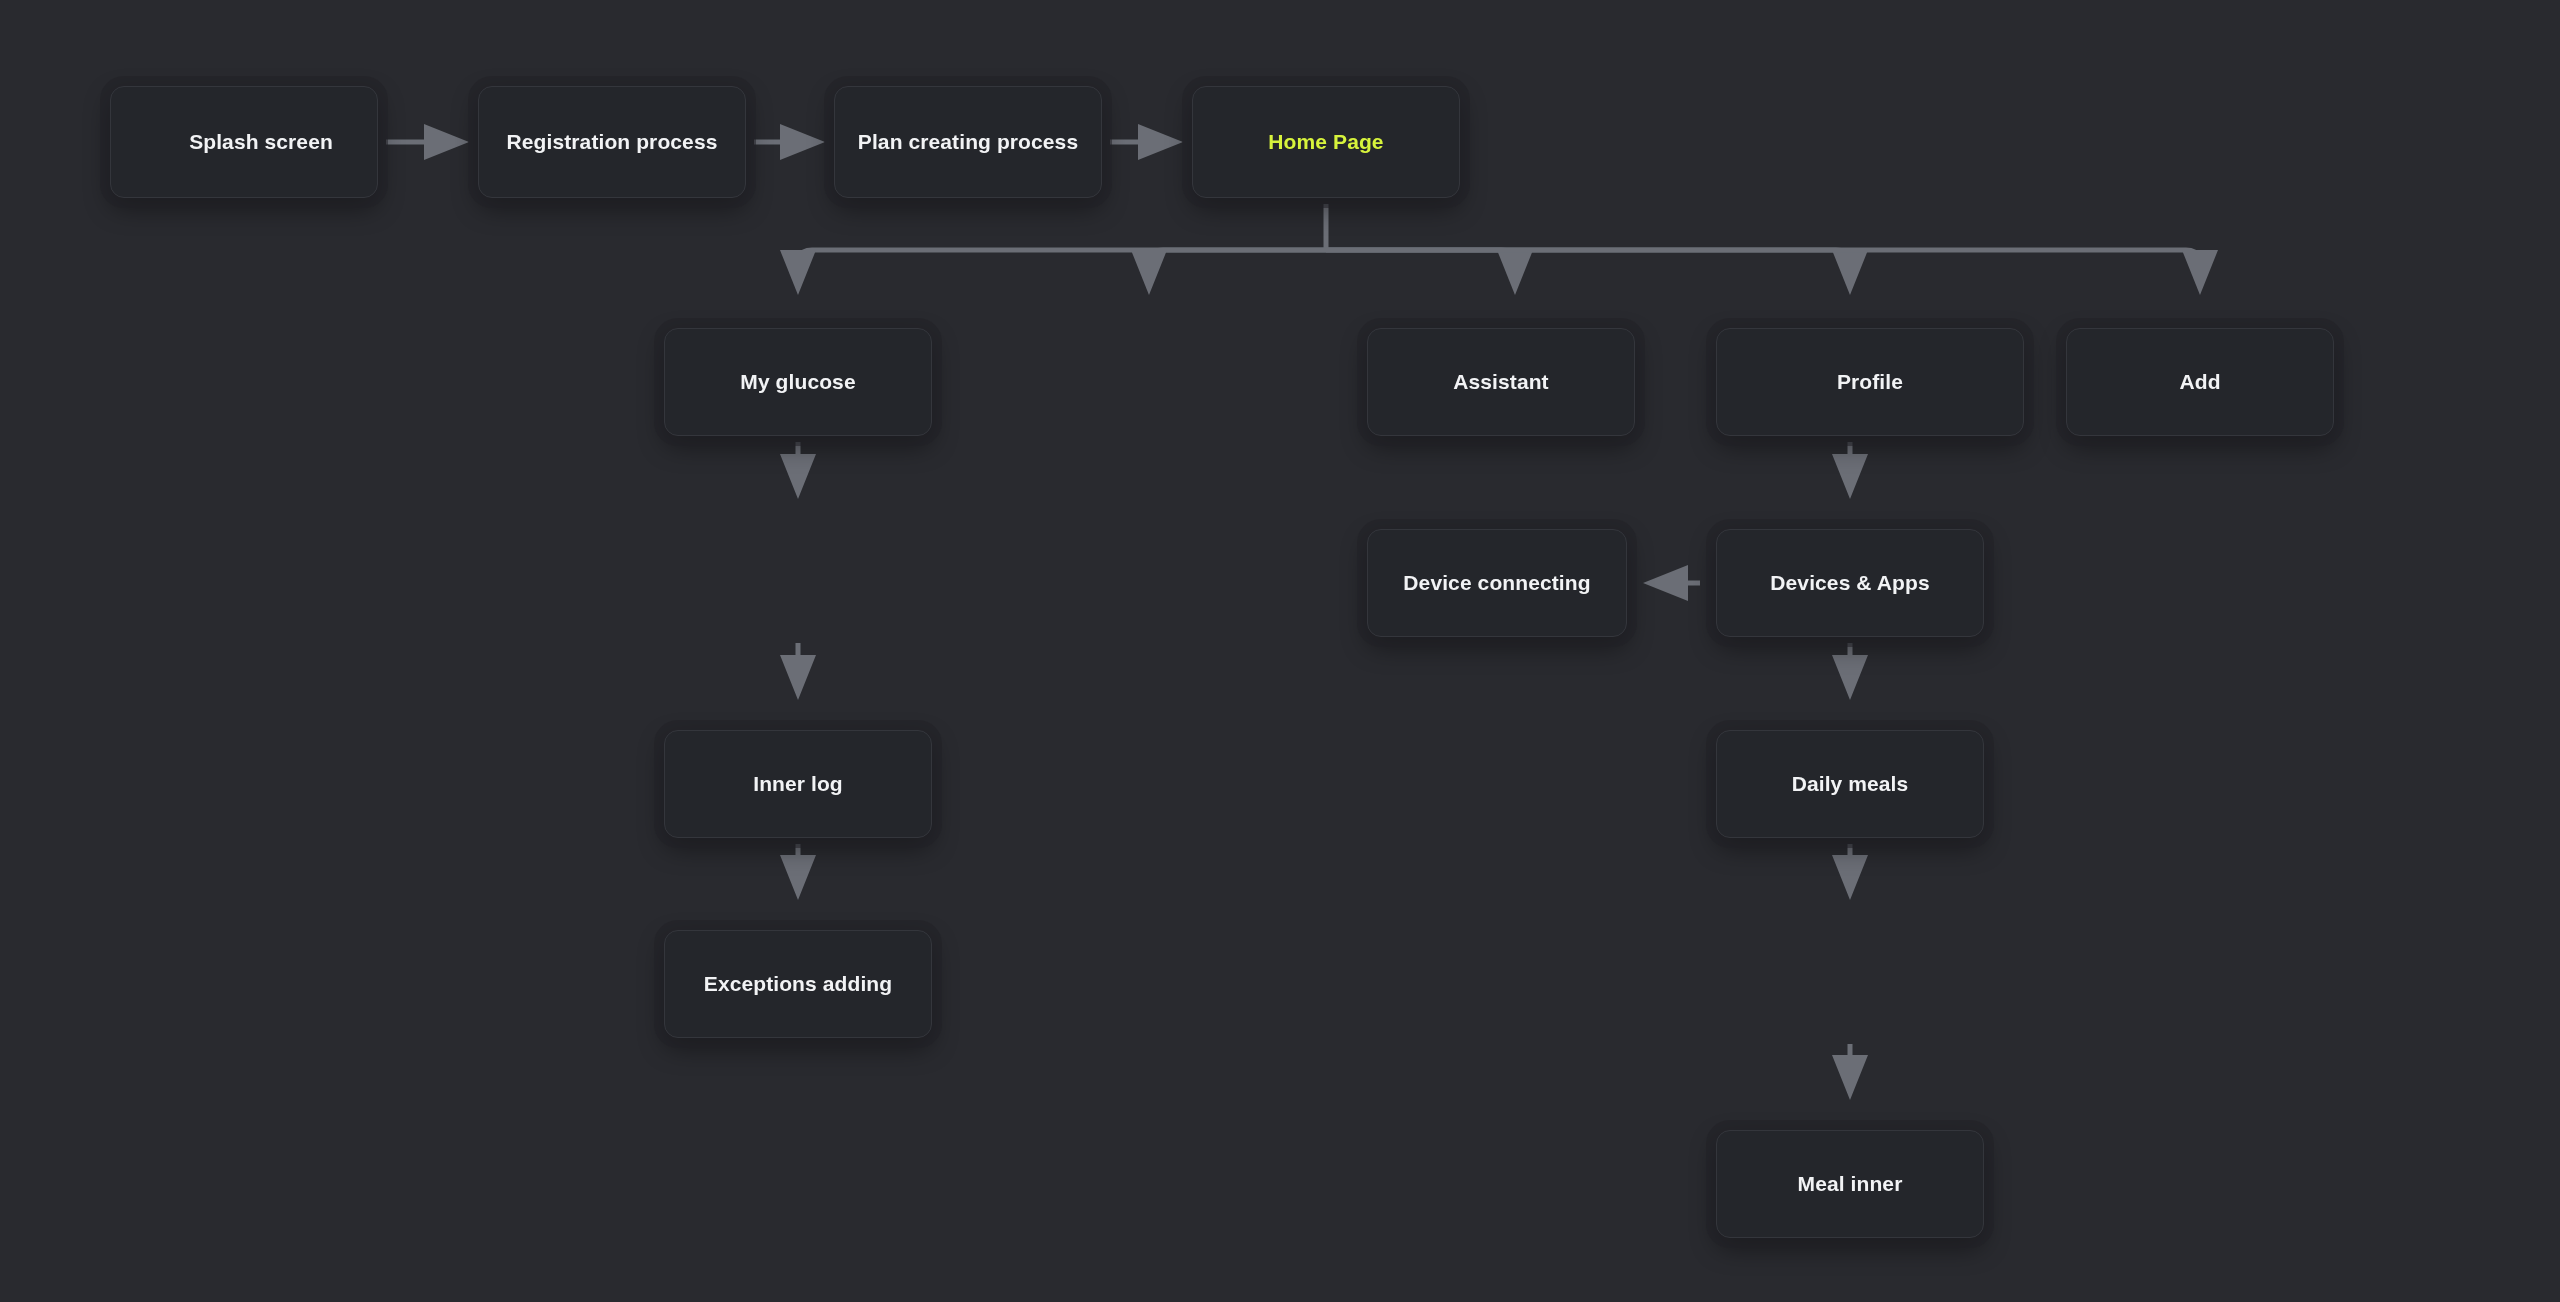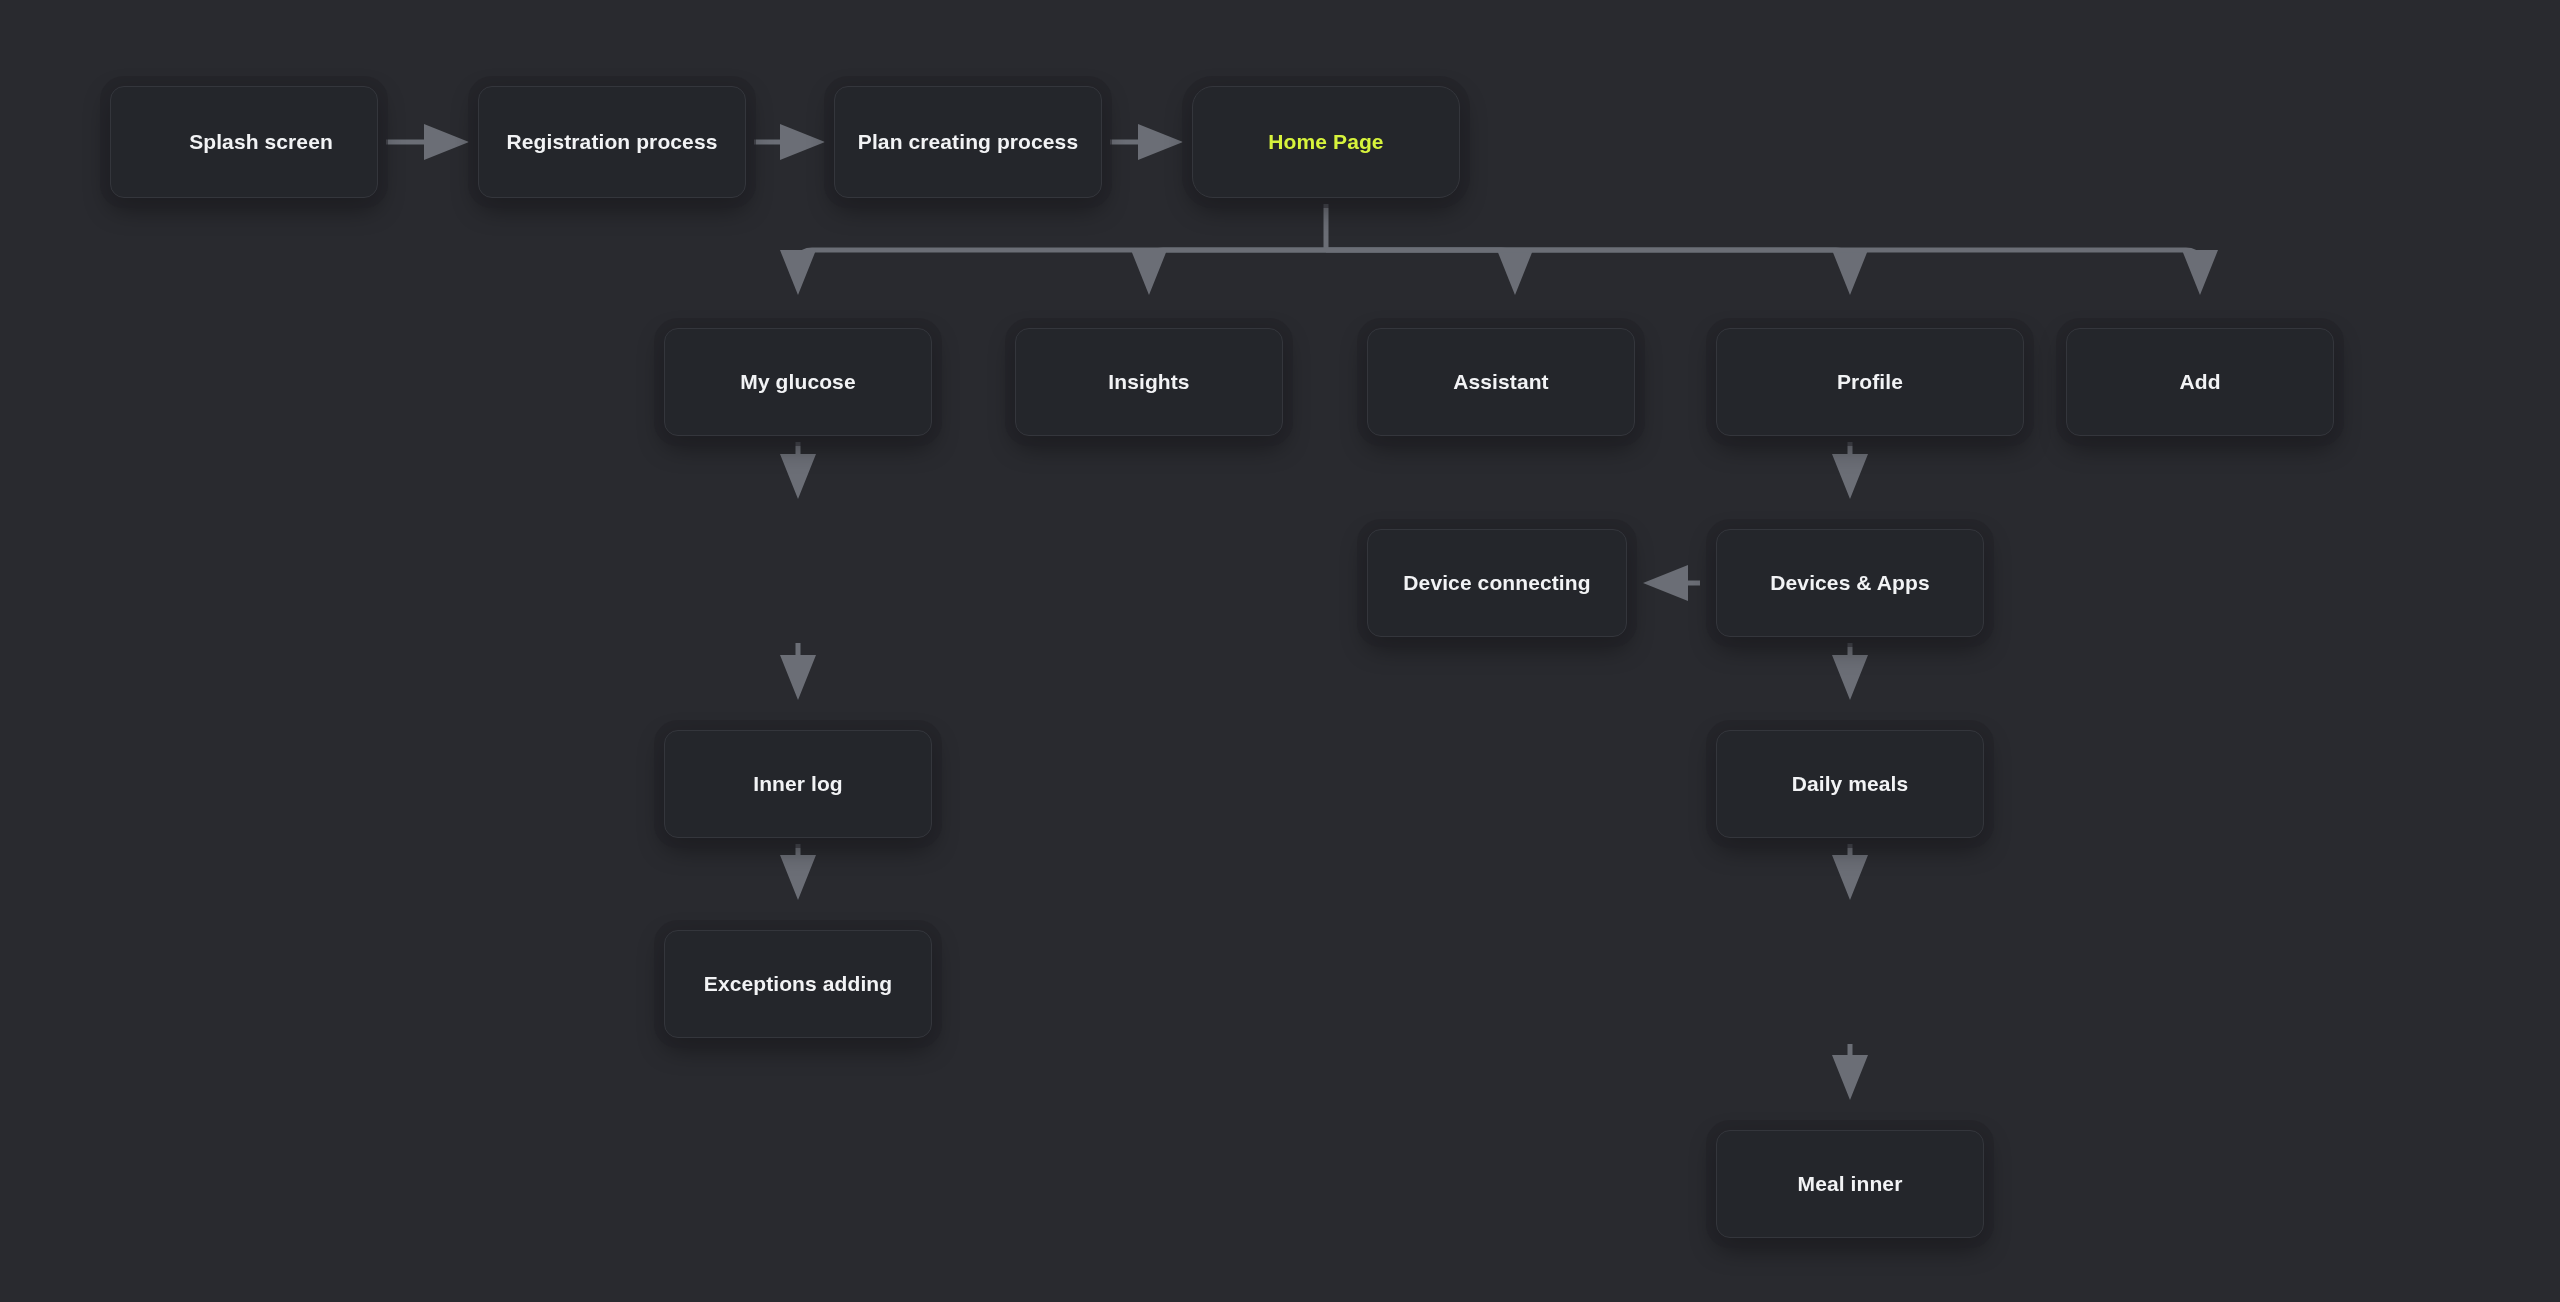--- a/index.html
+++ b/index.html
@@ -52,21 +52,20 @@
     font-weight: 700;
     letter-spacing: 0.1px;
     text-align: center;
     line-height: 1.2;
     padding: 6px 14px;
     user-select: none;
   }
 
   .node.accent {
     color: #d7f33c;
-    border-radius: 21px;
   }
 
   .node-label {
     pointer-events: none;
   }
 </style>
 </head>
 <body>
 
 <div id="canvas">
@@ -125,23 +124,20 @@
   </div>
 
   <div class="node accent" style="left:1192px; top:86px; width:268px; height:112px;">
     <span class="node-label">Home Page</span>
   </div>
 
   <div class="node" style="left:664px; top:328px; width:268px; height:108px;">
     <span class="node-label">My glucose</span>
   </div>
 
-  <div class="node" style="left:1015px; top:328px; width:268px; height:108px;">
-    <span class="node-label">Insights</span>
-  </div>
 
   <div class="node" style="left:1367px; top:328px; width:268px; height:108px;">
     <span class="node-label">Assistant</span>
   </div>
 
   <div class="node" style="left:1716px; top:328px; width:308px; height:108px;">
     <span class="node-label">Profile</span>
   </div>
 
   <div class="node" style="left:2066px; top:328px; width:268px; height:108px;">

